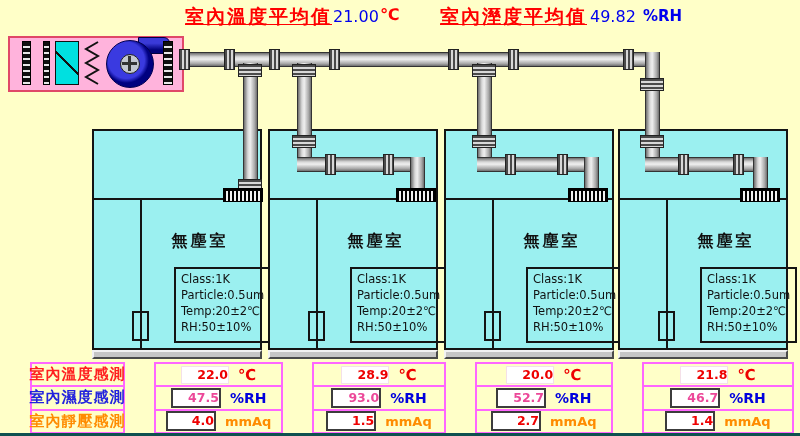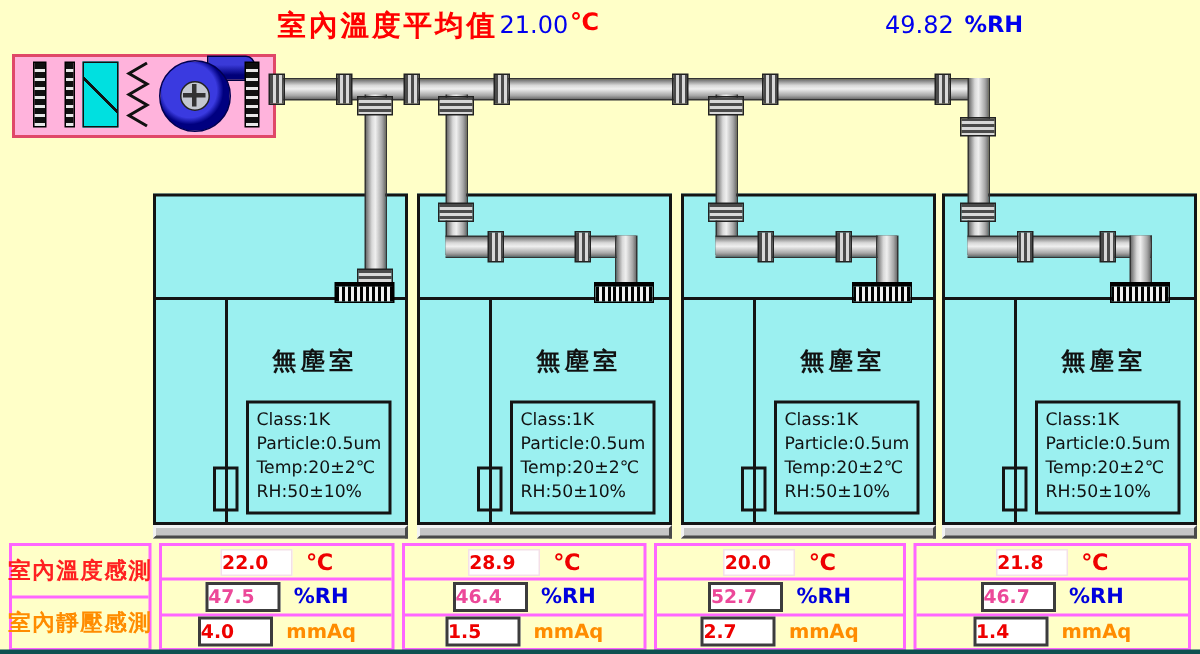--- a/index.html
+++ b/index.html
@@ -1,20 +1,20 @@
 <!DOCTYPE html>
 <html><head>
 <meta charset="utf-8">
 <style>
   html,body{margin:0;padding:0;}
   body{font-family:"DejaVu Sans","Liberation Sans",sans-serif;}
   #scene{position:relative;width:800px;height:436px;background:#FFFFC8;overflow:hidden;}
 
   
-  .hdr-label{position:absolute;top:4px;font-size:19px;font-weight:bold;color:#FF0000;letter-spacing:2px;white-space:nowrap;}
+  .hdr-label{position:absolute;top:4px;font-size:19px;font-weight:bold;color:#FF0000;letter-spacing:2px;white-space:nowrap;text-decoration:underline;}
   .hdr-value{position:absolute;top:7px;font-size:16px;font-weight:normal;color:#0000EE;white-space:nowrap;}
   .hdr-unit-red{position:absolute;top:5px;font-size:16px;font-weight:bold;color:#FF0000;}
   .hdr-unit-blue{position:absolute;top:7px;font-size:15px;font-weight:bold;color:#0000EE;}
 
   
   #ahu-box{position:absolute;left:8px;top:36px;width:172px;height:52px;background:#FFB3DC;border:2px solid #E04868;z-index:2;}
   #ahu-label{position:absolute;left:32px;top:18px;width:86px;height:20px;background:#FFFF66;border:1px solid #FF4040;color:#111;
              font-size:13px;font-weight:bold;text-align:center;line-height:20px;z-index:5;white-space:nowrap;}
   .slat{position:absolute;border:1px solid #000;background:repeating-linear-gradient(180deg,#101010 0 4px,#e8e8e8 4px 6px);z-index:3;}
   #ahu-filter-cyan{position:absolute;left:55px;top:41px;width:22px;height:42px;border:1px solid #111;z-index:3;
@@ -34,57 +34,58 @@
   .pipe-v{position:absolute;width:13px;background:linear-gradient(90deg,#6e6e6e 0,#d8d8d8 30%,#efefef 48%,#a8a8a8 82%,#6e6e6e 100%);
           border-left:1px solid #333;border-right:1px solid #333;z-index:2;}
   .fitting-v{position:absolute;width:9px;height:19px;border:1px solid #222;z-index:3;
           background:repeating-linear-gradient(90deg,#4a4a4a 0 2px,#d8d8d8 2px 4px);}
   .fitting-h{position:absolute;width:22px;height:11px;border:1px solid #222;z-index:3;
           background:repeating-linear-gradient(180deg,#4a4a4a 0 2px,#d8d8d8 2px 4px);}
   .diffuser{position:absolute;width:38px;height:10px;border:1px solid #000;border-top:3px solid #000;z-index:3;
           background:repeating-linear-gradient(90deg,#000 0 2px,#f2f2f2 2px 4px);}
 
   
-  .room{position:absolute;top:129px;width:170px;height:230px;z-index:1;margin-left:10px;}
+  .room{position:absolute;top:129px;width:170px;height:230px;z-index:1;}
   .room-interior{position:absolute;left:0;top:0;width:166px;height:217px;background:#9BF0F0;border:2px solid #141414;}
   .room-base{position:absolute;left:0;bottom:0;width:170px;height:9px;background:#C6C6C6;
              border-top:2px solid #F2F2F2;border-left:2px solid #F2F2F2;border-right:2px solid #4a4a4a;border-bottom:2px solid #4a4a4a;box-sizing:border-box;}
   .ceiling-line{position:absolute;left:0;right:0;top:67px;height:2px;background:#141414;}
   .divider-line{position:absolute;left:46px;top:67px;bottom:0;width:2px;background:#141414;}
   .room-name{position:absolute;left:48px;right:2px;top:100px;text-align:center;color:#111;font-size:16px;font-weight:bold;letter-spacing:3px;white-space:nowrap;}
-  .spec-box{position:absolute;left:60px;top:136px;width:88px;height:70px;border:2px solid #141414;color:#111;
+  .spec-box{position:absolute;left:80px;top:136px;width:88px;height:70px;border:2px solid #141414;color:#111;
             font-size:11.5px;line-height:16px;padding:2px 0 0 5px;white-space:nowrap;}
   .room-door{position:absolute;left:38px;top:180px;width:13px;height:26px;border:2px solid #141414;}
 
   
   #sensor-table{position:absolute;left:6px;top:362px;width:788px;height:72px;display:flex;gap:5px;z-index:2;}
-  .t-col{border:2px solid #FF66FF;display:flex;flex-direction:column;box-sizing:border-box;height:72px;}
+  .t-col{border:2px solid #FF66FF;display:flex;flex-direction:column;box-sizing:border-box;height:72px;margin-left:24px;}
   .t-row{flex:1;display:flex;align-items:center;justify-content:center;border-bottom:2px solid #FF66FF;gap:9px;}
   .t-row:last-child{border-bottom:none;}
   .t-label{font-size:15px;font-weight:bold;letter-spacing:1px;white-space:nowrap;}
   .lab-temp{color:#FF2020;} .lab-hum{color:#2222DD;} .lab-prs{color:#FF8C00;}
-  .val-box{width:46px;height:16px;line-height:16px;text-align:left;background:#fff;
+  .val-box{width:46px;height:16px;line-height:16px;text-align:right;background:#fff;
            font-size:12.5px;font-weight:bold;}
   .val-flat{border:1px solid #F4E0E8;}
   .val-inset{border:2px solid #3C3C3C;}
   .val-red{color:#EE0000;} .val-blue{color:#ec4899;}
   .unit-c{color:#EE0000;font-size:15px;font-weight:bold;}
   .unit-rh{color:#0000DD;font-size:14px;font-weight:bold;}
   .unit-mm{color:#FF8C00;font-size:13px;font-weight:bold;}
 
   #bottom-edge{position:absolute;left:0;bottom:0;width:800px;height:3px;background:#0E5050;z-index:6;}
 </style>
 </head>
 <body>
 
 <div id="scene">
 
   <span class="hdr-label" style="left:185px">室內溫度平均值</span>
   <span class="hdr-value" style="left:333px">21.00</span>
   <span class="hdr-unit-red" style="left:380px">℃</span>
+  <span class="hdr-label" style="left:440px">室內溼度平均值</span>
   <span class="hdr-value" style="left:590px">49.82</span>
   <span class="hdr-unit-blue" style="left:643px">%RH</span>
 
   <div id="ahu-box"></div>
   <div class="slat" style="left:22px;top:41px;width:7px;height:42px;"></div>
   <div class="slat" style="left:43px;top:41px;width:5px;height:42px;"></div>
   <div id="ahu-filter-cyan"></div>
   <svg id="ahu-coil" width="20" height="44">
     <polyline points="16,1 4,8 16,15 4,22 16,29 4,36 16,43" fill="none" stroke="#111" stroke-width="2"></polyline>
   </svg>
@@ -202,20 +203,23 @@
     </div>
     <div class="room-base"></div>
   </div>
 
   <div id="sensor-table">
     <div class="t-col" style="width:95px">
       <div class="t-row">
           <span class="t-label lab-temp">室內溫度感測</span>
         </div>
       <div class="t-row">
+          <span class="t-label lab-hum">室內濕度感測</span>
+        </div>
+      <div class="t-row">
           <span class="t-label lab-prs">室內靜壓感測</span>
         </div>
     </div>
     <div class="t-col" style="width:158px">
       <div class="t-row">
         <span class="val-box val-flat val-red">22.0</span>
         <span class="unit-c">℃</span>
       </div>
       <div class="t-row">
         <span class="val-box val-inset val-blue">47.5</span>
@@ -225,21 +229,21 @@
         <span class="val-box val-inset val-red">4.0</span>
         <span class="unit-mm">mmAq</span>
       </div>
     </div>
     <div class="t-col" style="width:163px">
       <div class="t-row">
         <span class="val-box val-flat val-red">28.9</span>
         <span class="unit-c">℃</span>
       </div>
       <div class="t-row">
-        <span class="val-box val-inset val-blue">46.4</span>
+        <span class="val-box val-inset val-blue">93.0</span>
         <span class="unit-rh">%RH</span>
       </div>
       <div class="t-row">
         <span class="val-box val-inset val-red">1.5</span>
         <span class="unit-mm">mmAq</span>
       </div>
     </div>
     <div class="t-col" style="width:169px">
       <div class="t-row">
         <span class="val-box val-flat val-red">20.0</span>

